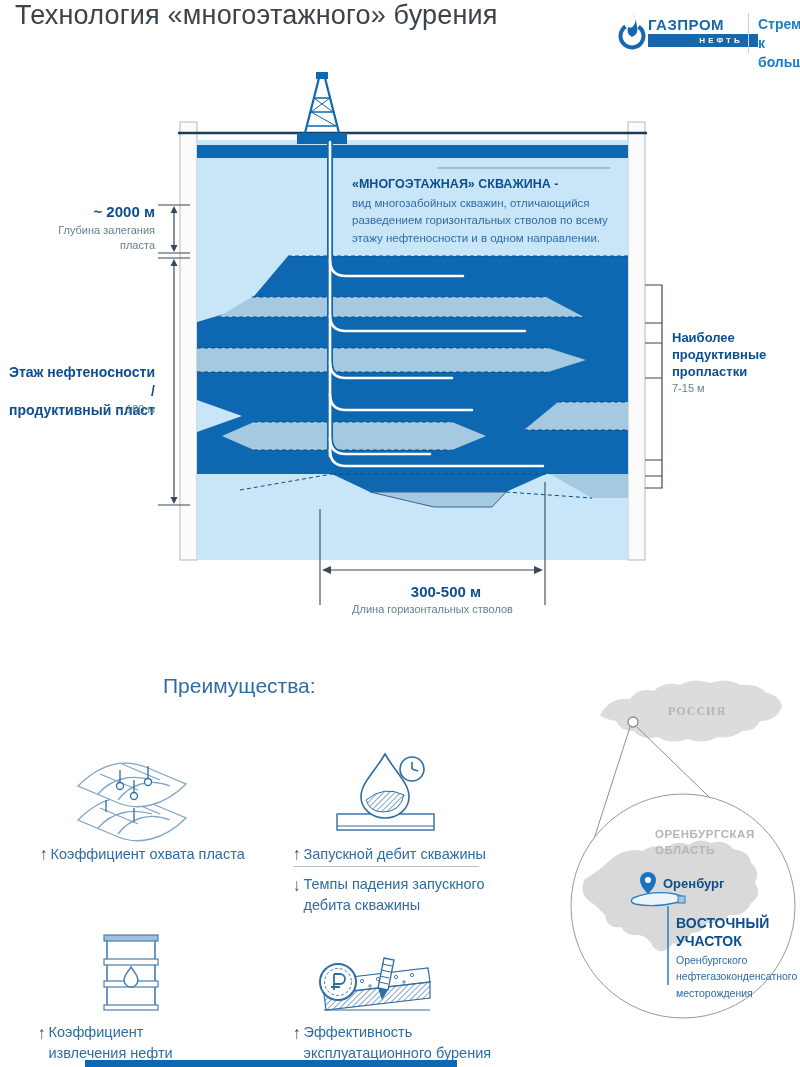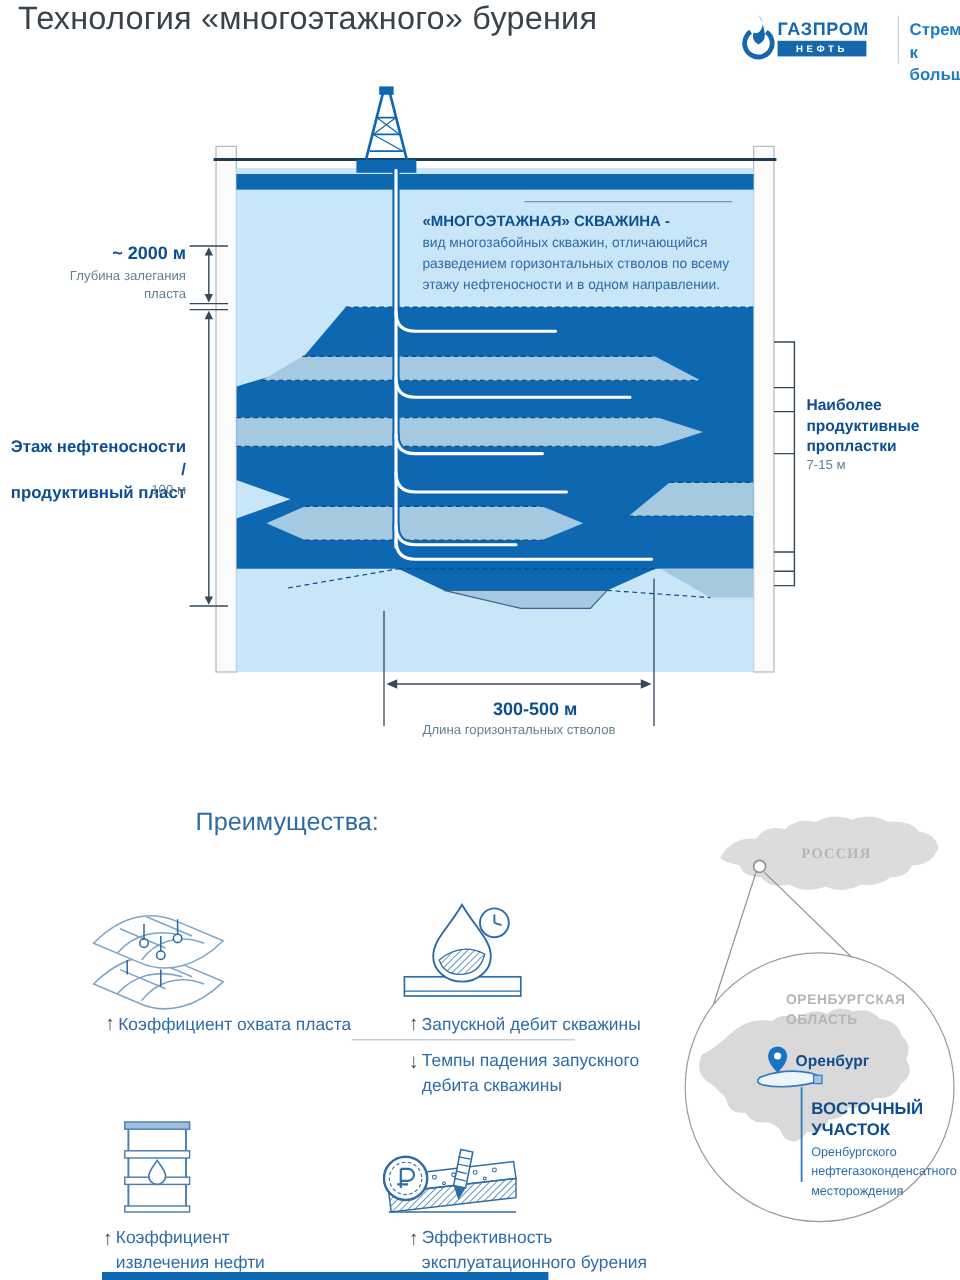--- a/index.html
+++ b/index.html
@@ -4,28 +4,28 @@
 <style>
   html,body{margin:0;padding:0;background:#fff;}
   .page{position:relative;width:800px;height:1067px;background:#fff;overflow:hidden;
         font-family:"Liberation Sans",sans-serif;}
   .abs{position:absolute;}
   .pre{white-space:pre-line;}
   .title{font-size:27px;color:#3a434c;letter-spacing:0.2px;}
   .navy{color:#0d4e8e;font-weight:bold;}
   .cap{color:#66808f;}
   .body-blue{color:#2e6da4;}
-  .adv-label{font-size:14.5px;color:#2e6da4;line-height:1.45;margin-left:48px;}
+  .adv-label{font-size:14.5px;color:#2e6da4;line-height:1.45;}
   .adv-arrow{display:inline-block;color:#36495c;font-size:15px;margin-right:3px;transform:scaleY(1.15);}
   .right{text-align:right;}
   .center{text-align:center;}
   .divider-v{border-left:1px solid #c9ced2;}
   .logo-gazprom{font-size:15px;font-weight:bold;color:#1767ad;letter-spacing:0.5px;}
   .logo-neft{display:flex;align-items:center;justify-content:center;background:#1767ad;color:#fff;
-             font-size:8px;font-weight:bold;letter-spacing:3px;}
+             font-size:8px;font-weight:bold;letter-spacing:3px;padding-left:36px;}
   .tagline{font-size:14px;font-weight:bold;color:#1d7dc1;line-height:1.35;}
   .gray-map-label{color:#b5b5b5;font-weight:bold;letter-spacing:1px;}
 </style>
 </head>
 <body>
 
 <div class="page">
 
   <div class="abs title" style="left:15px;top:0;width:600px;">Технология «многоэтажного» бурения</div>
 

